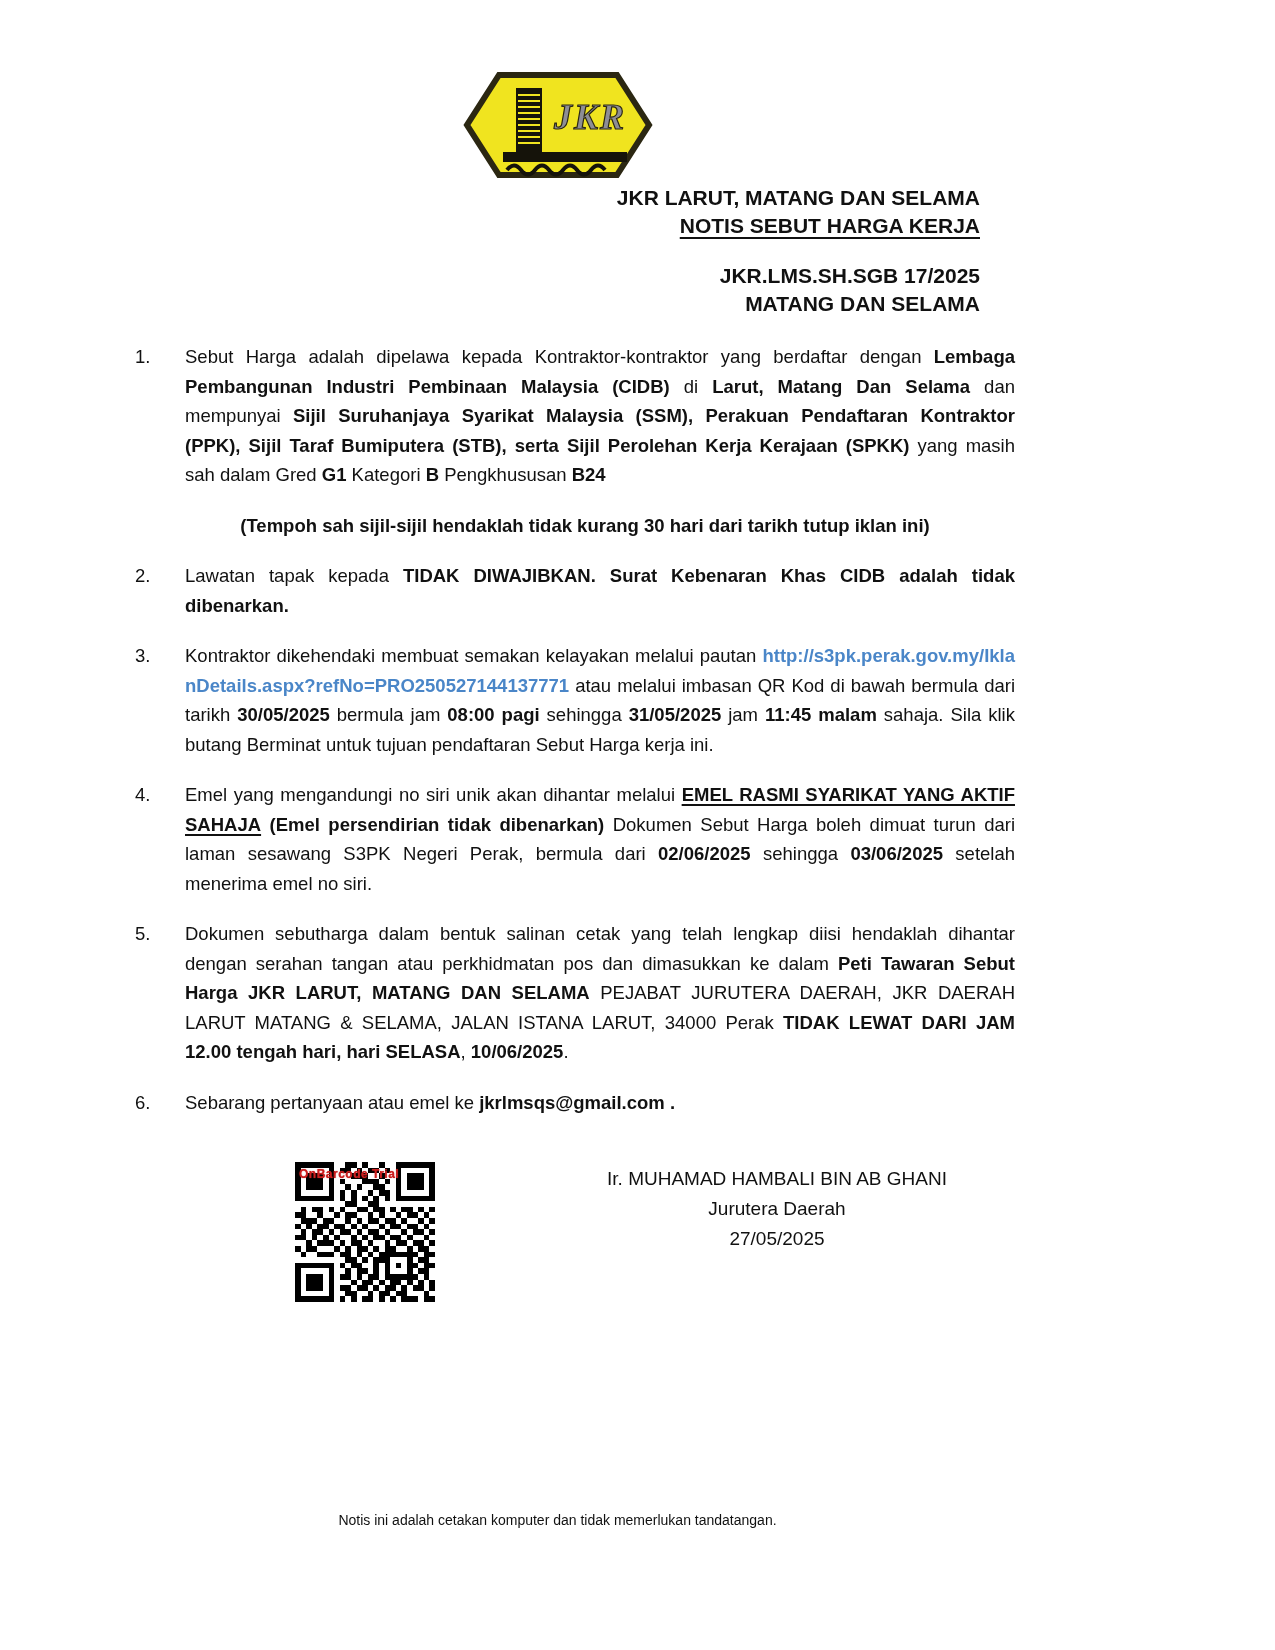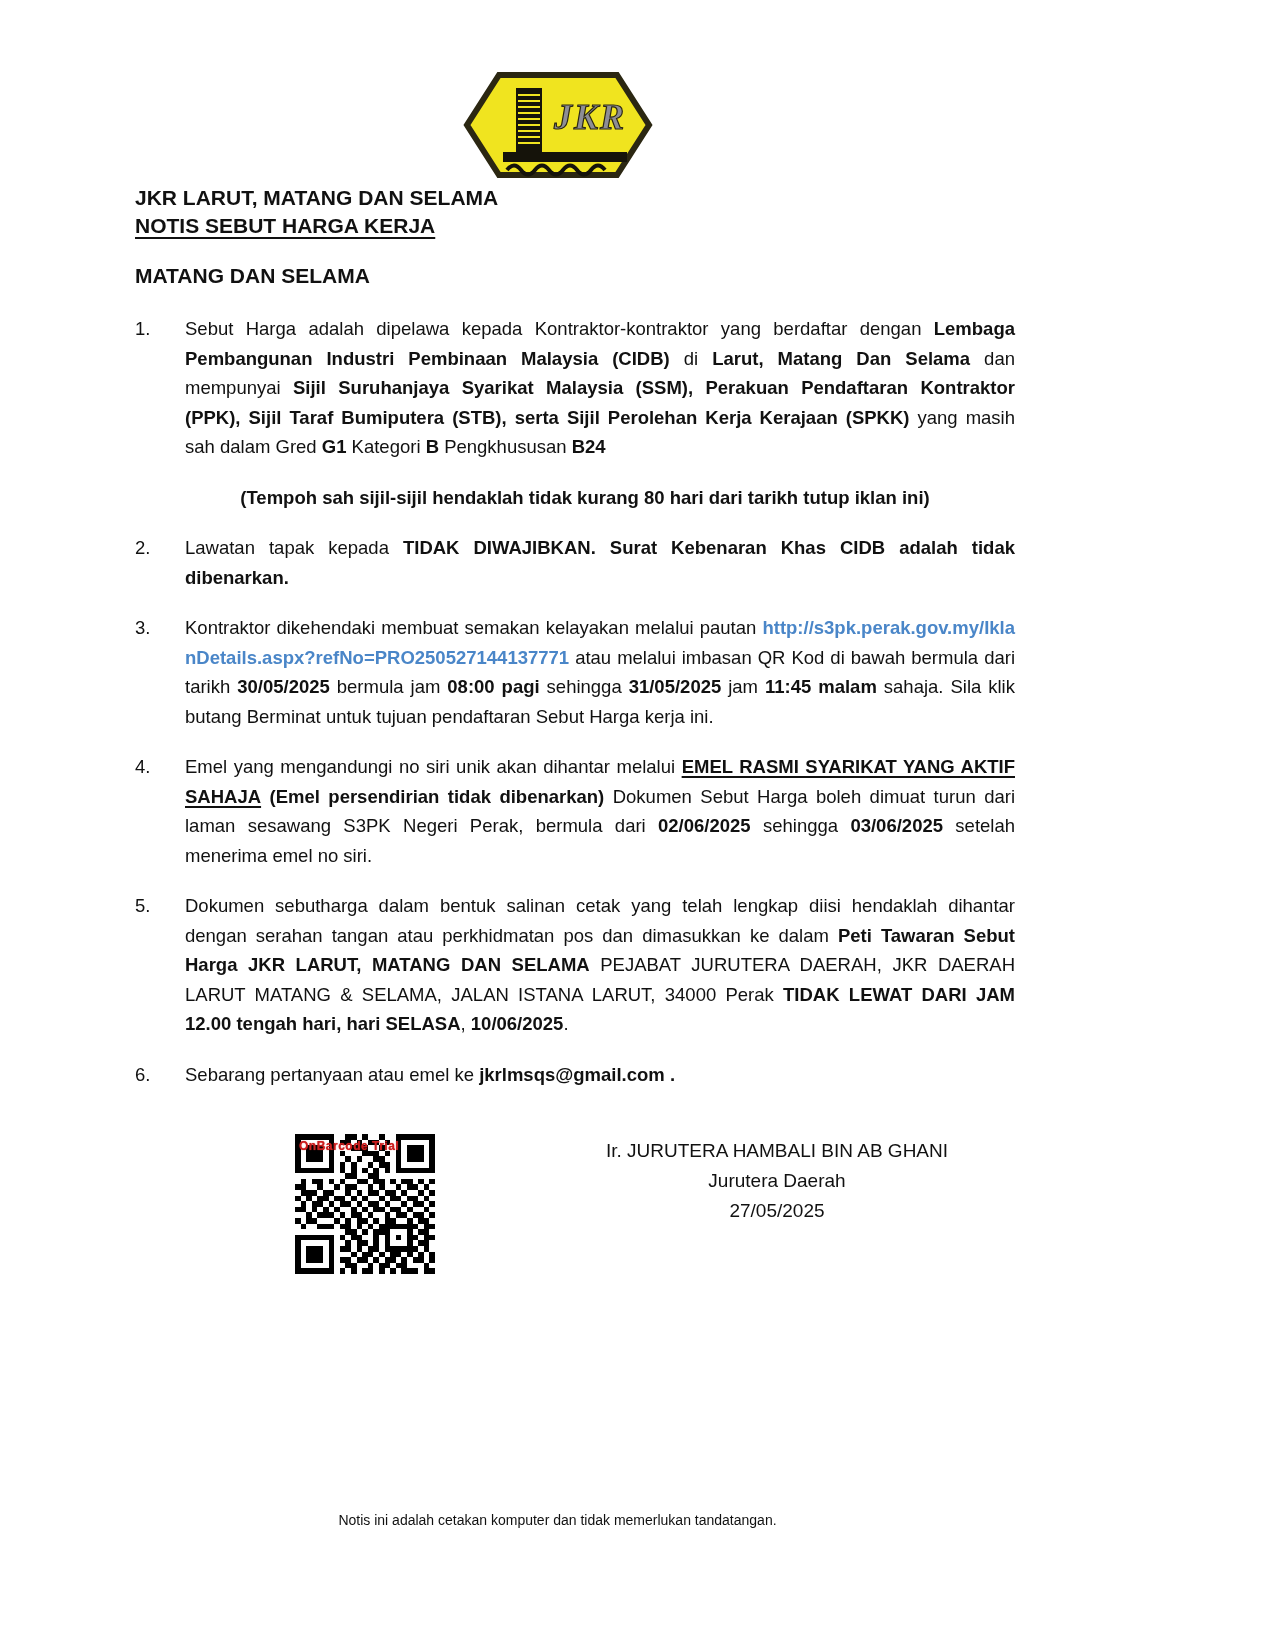--- a/index.html
+++ b/index.html
@@ -9,21 +9,21 @@
     background:#ffffff;
     font-family:"Liberation Sans", sans-serif;
     color:#111;
     margin:0 auto;
     overflow:hidden;
   }
   .content { position:absolute; left:135px; top:70px; width:880px; }
 
   .logo-wrap { width:845px; display:flex; justify-content:center; margin-bottom:4px; }
 
-  .head-center { width:845px; text-align:left; font-weight:bold; font-size:21px; line-height:28px; }
+  .head-center { width:845px; text-align:right; font-weight:bold; font-size:21px; line-height:28px; }
   .h-org { }
   .h-notice { text-decoration:underline; text-decoration-thickness:2px; text-underline-offset:4px; margin-bottom:22px; }
   .h-ref, .h-job { }
   .head-center { margin-bottom:24px; }
 
   .item { display:flex; margin-bottom:21px; font-size:18.5px; line-height:29.5px; }
   .num { width:50px; flex-shrink:0; }
   .ibody { flex:1; text-align:justify; }
   .b { font-weight:bold; }
   .u { text-decoration:underline; text-decoration-thickness:1.5px; text-underline-offset:3px; }
@@ -78,29 +78,30 @@
         </g>
         <rect x="40" y="82" width="124" height="10" fill="#15130a"></rect>
         <path d="M44,100 q7,-9 14,0 q7,9 14,0 q7,-9 14,0 q7,9 14,0 q7,-9 14,0 q7,9 14,0 q7,-9 14,0" stroke="#15130a" stroke-width="4" fill="none"></path>
         <text x="127" y="59" text-anchor="middle" font-family="Liberation Serif, serif" font-style="italic" font-weight="bold" font-size="36" letter-spacing="2" fill="var(--logo_gray,#8e8e96)" stroke="var(--logo_dark,#2b2712)" stroke-width="1.2">JKR</text>
       </svg>
     </div>
 
     <div class="head-center">
       <div class="h-org">JKR LARUT, MATANG DAN SELAMA</div>
       <div class="h-notice">NOTIS SEBUT HARGA KERJA</div>
+      <div class="h-ref">JKR.LMS.SH.SGB 17/2025</div>
       <div class="h-job">MATANG DAN SELAMA</div>
     </div>
 
     <div class="item">
       <div class="num">1.</div>
       <div class="ibody"><span>Sebut Harga adalah dipelawa kepada Kontraktor-kontraktor yang berdaftar dengan </span><span class="b">Lembaga Pembangunan Industri Pembinaan Malaysia (CIDB)</span><span> di </span><span class="b">Larut, Matang Dan Selama</span><span> dan mempunyai </span><span class="b">Sijil Suruhanjaya Syarikat Malaysia (SSM), Perakuan Pendaftaran Kontraktor (PPK), Sijil Taraf Bumiputera (STB), serta Sijil Perolehan Kerja Kerajaan (SPKK)</span><span> yang masih sah dalam Gred </span><span class="b">G1</span><span> Kategori </span><span class="b">B</span><span> Pengkhususan </span><span class="b">B24</span></div>
     </div>
 
-    <div class="note">(Tempoh sah sijil-sijil hendaklah tidak kurang 80 hari dari tarikh tutup iklan ini)</div>
+    <div class="note">(Tempoh sah sijil-sijil hendaklah tidak kurang 30 hari dari tarikh tutup iklan ini)</div>
 
     <div class="item">
       <div class="num">2.</div>
       <div class="ibody"><span>Lawatan tapak kepada </span><span class="b">TIDAK DIWAJIBKAN. Surat Kebenaran Khas CIDB adalah tidak dibenarkan.</span></div>
     </div>
 
     <div class="item">
       <div class="num">3.</div>
       <div class="ibody"><span>Kontraktor dikehendaki membuat semakan kelayakan melalui pautan </span><a class="b link" href="#">http://s3pk.perak.gov.my/IklanDetails.aspx?refNo=PRO250527144137771</a><span> atau melalui imbasan QR Kod di bawah bermula dari tarikh </span><span class="b">30/05/2025</span><span> bermula jam </span><span class="b">08:00 pagi</span><span> sehingga </span><span class="b">31/05/2025</span><span> jam </span><span class="b">11:45 malam</span><span> sahaja. Sila klik butang Berminat untuk tujuan pendaftaran Sebut Harga kerja ini.</span></div>
     </div>
@@ -745,21 +746,21 @@
             <div class="qm"></div>
             <div class="qm"></div>
             <div class="qm"></div>
             <div></div>
             <div class="qm"></div>
             <div class="qm"></div>
           </div>
         <div class="qr-wm">OnBarcode Trial</div>
       </div>
       <div class="sig">
-        <div class="sig-name">Ir. JURUTERA HAMBALI BIN AB GHANI</div>
+        <div class="sig-name">Ir. MUHAMAD HAMBALI BIN AB GHANI</div>
         <div class="sig-title">Jurutera Daerah</div>
         <div class="sig-date">27/05/2025</div>
       </div>
     </div>
 
   </div>
 
   <div class="footer">Notis ini adalah cetakan komputer dan tidak memerlukan tandatangan.</div>
 </div>
 

